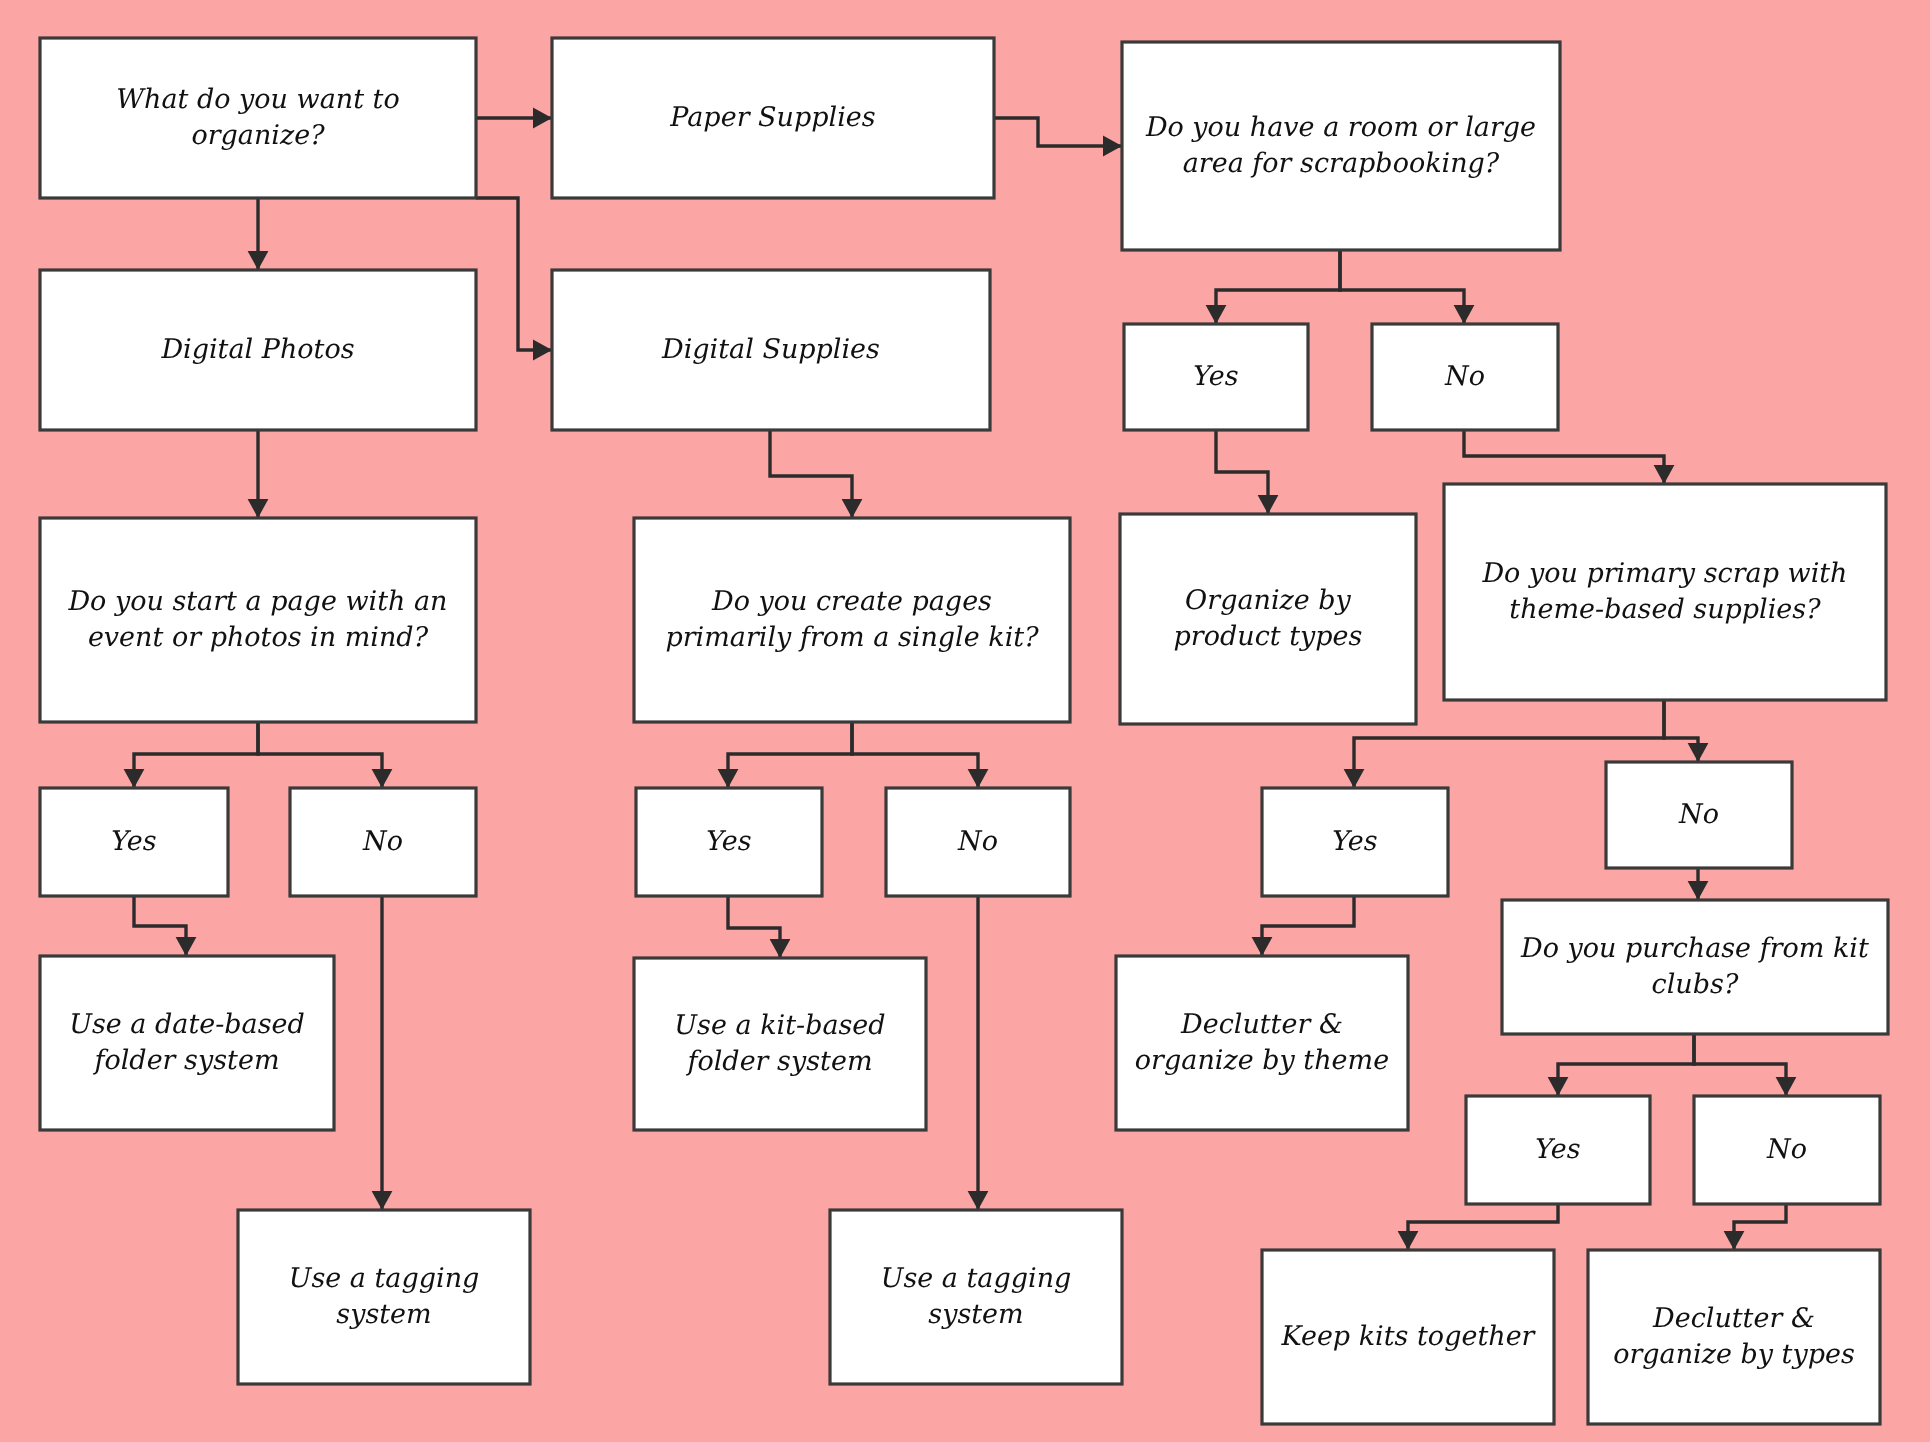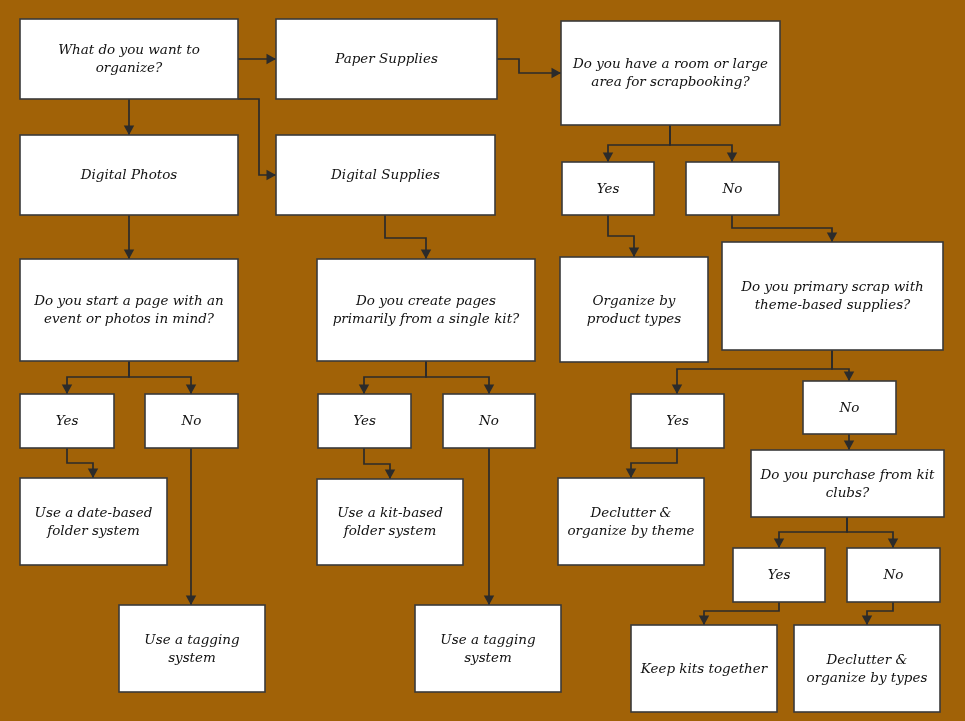--- a/index.html
+++ b/index.html
@@ -10,21 +10,21 @@
   body {
     width: 965px;
     height: 721px;
     font-family: "DejaVu Serif", "Liberation Serif", serif;
     overflow: hidden;
   }
   #flowchart-root {
     position: relative;
     width: 965px;
     height: 721px;
-    background: #a16207;
+    background: #fca5a5;
   }
   svg#flow-svg {
     position: absolute;
     left: 0;
     top: 0;
     width: 965px;
     height: 721px;
   }
   .node-box {
     fill: #ffffff;

